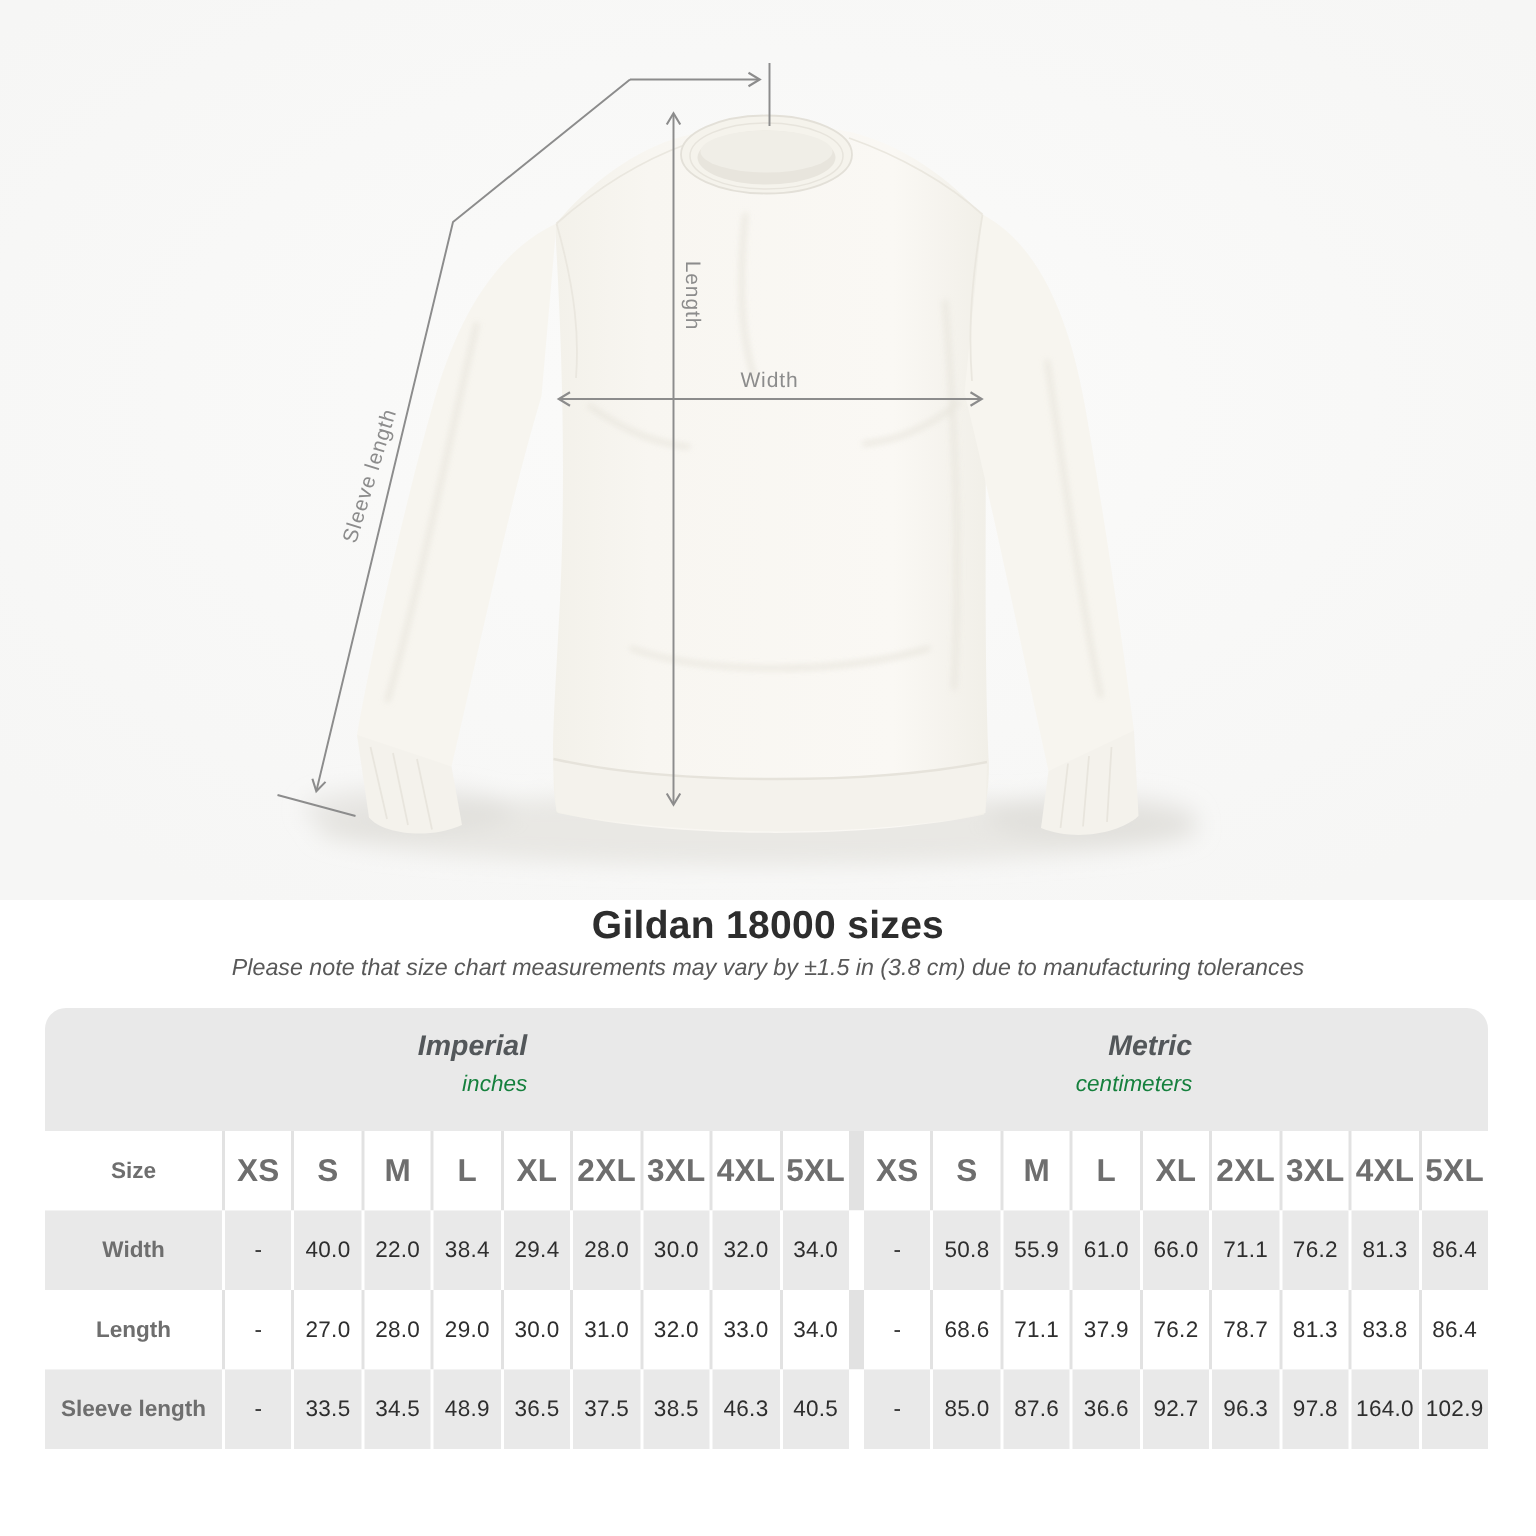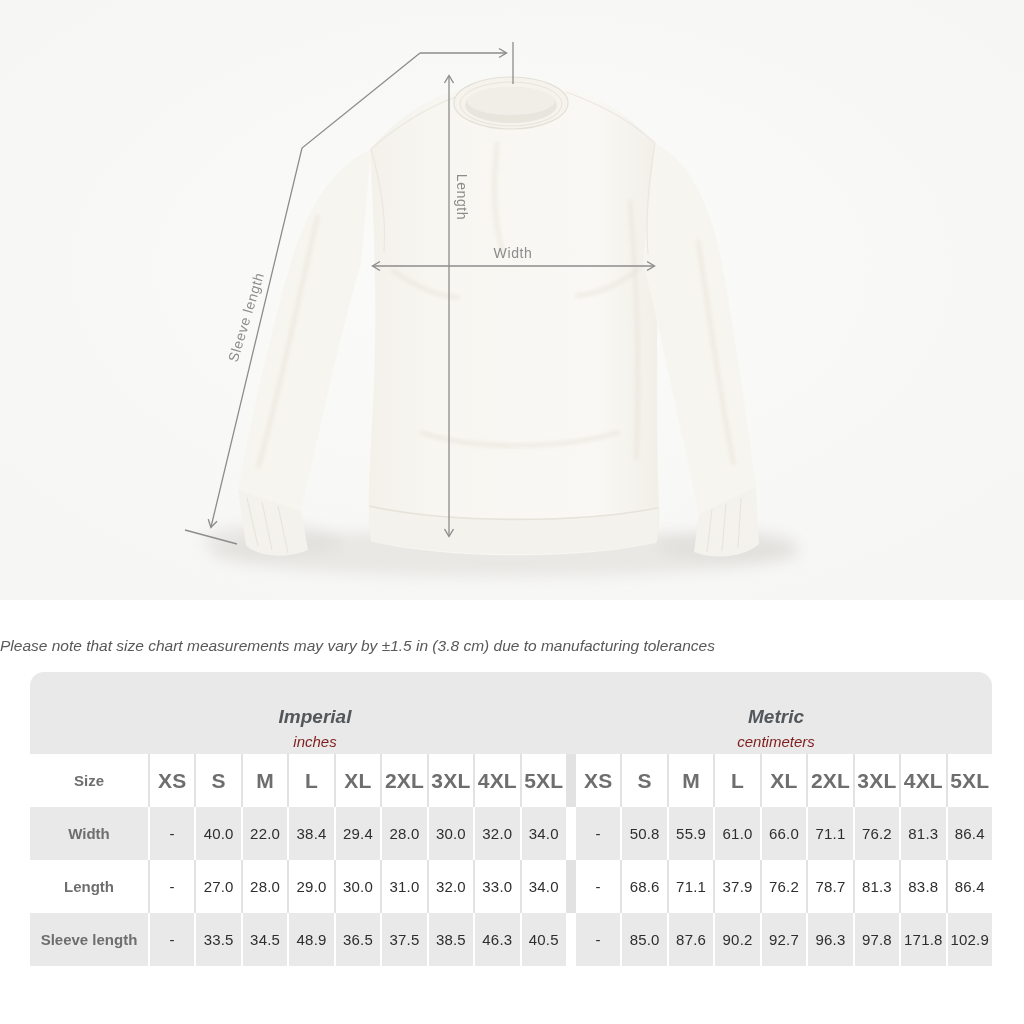--- a/index.html
+++ b/index.html
@@ -18,34 +18,34 @@
   }
   .lbl-length { left:462px; top:197px; transform:translate(-50%,-50%) rotate(90deg); }
   .lbl-width  { left:513px; top:253px; transform:translate(-50%,-50%); }
   .lbl-sleeve { left:246px; top:317px; transform:translate(-50%,-50%) rotate(-73deg); }
   
   .page-title {
     position:absolute; left:0; top:601px; width:1024px; text-align:center;
     font-size:26px; font-weight:700; color:var(--title,#2d2d2d); letter-spacing:.2px;
   }
   .size-note {
-    position:absolute; left:0; top:637px; width:1024px; 
+    position:absolute; left:0; top:637px; width:1024px; text-align:center;
     font-size:15.5px; font-style:italic; color:var(--note,#585858);
   }
   
   .size-table {
     position:absolute; left:30px; top:672px; width:962px; height:318px;
     border-radius:14px; overflow:hidden; background:#ffffff;
   }
   .unit-band { position:relative; height:82px; background:var(--cellgray,#e9e9e9); }
-  .unit-group { position:absolute; top:15px; transform:translateX(-50%); text-align:center;margin-top:19px; }
+  .unit-group { position:absolute; top:15px; transform:translateX(-50%); text-align:right; }
   .unit-group .gname { font-size:19px; font-weight:700; font-style:italic; color:#53575a; }
-  .unit-group .gunit { font-size:15px; font-style:italic; color:#7f1d1d; margin-top:5px; }
+  .unit-group .gunit { font-size:15px; font-style:italic; color:#15803d; margin-top:5px; }
   .unit-imperial { left:285px; }
-  .unit-metric   { left:746px; }
+  .unit-metric   { left:726px; }
   .trow {
     display:grid; height:53px; column-gap:2px;
     grid-template-columns:118px repeat(9,1fr) 6px repeat(9,1fr);
   }
   .trow.light { background:var(--sep,#e2e2e2); }
   .trow.light .cell { background:#ffffff; }
   .trow.dark  { background:#ffffff; }
   .trow.dark .cell { background:var(--cellgray,#e9e9e9); }
   .cell { display:flex; align-items:center; justify-content:center; white-space:nowrap; }
   .cell.lab  { font-weight:700; font-size:15px; color:var(--headtext,#6e6e6e); }
@@ -155,20 +155,21 @@
         <path d="M420,53 L302,148 L211,527" marker-end="url(#arr)"></path>
         <line x1="185" y1="530" x2="237" y2="544"></line>
       </g>
     </svg>
 
     <div class="diagram-label lbl-length">Length</div>
     <div class="diagram-label lbl-width">Width</div>
     <div class="diagram-label lbl-sleeve">Sleeve length</div>
   </div>
 
+  <div class="page-title">Gildan 18000 sizes</div>
   <div class="size-note">Please note that size chart measurements may vary by ±1.5 in (3.8 cm) due to manufacturing tolerances</div>
 
   <div class="size-table">
     <div class="unit-band">
       <div class="unit-group unit-imperial">
         <div class="gname">Imperial</div>
         <div class="gunit">inches</div>
       </div>
       <div class="unit-group unit-metric">
         <div class="gname">Metric</div>
@@ -250,23 +251,23 @@
           <div class="cell val">48.9</div>
           <div class="cell val">36.5</div>
           <div class="cell val">37.5</div>
           <div class="cell val">38.5</div>
           <div class="cell val">46.3</div>
           <div class="cell val">40.5</div>
           <div class="cell divcell"></div>
           <div class="cell val">-</div>
           <div class="cell val">85.0</div>
           <div class="cell val">87.6</div>
-          <div class="cell val">90.2</div>
+          <div class="cell val">36.6</div>
           <div class="cell val">92.7</div>
           <div class="cell val">96.3</div>
           <div class="cell val">97.8</div>
-          <div class="cell val">171.8</div>
+          <div class="cell val">164.0</div>
           <div class="cell val">102.9</div>
         </div>
       </div>
   </div>
 
 </div>
 
 </body></html>

